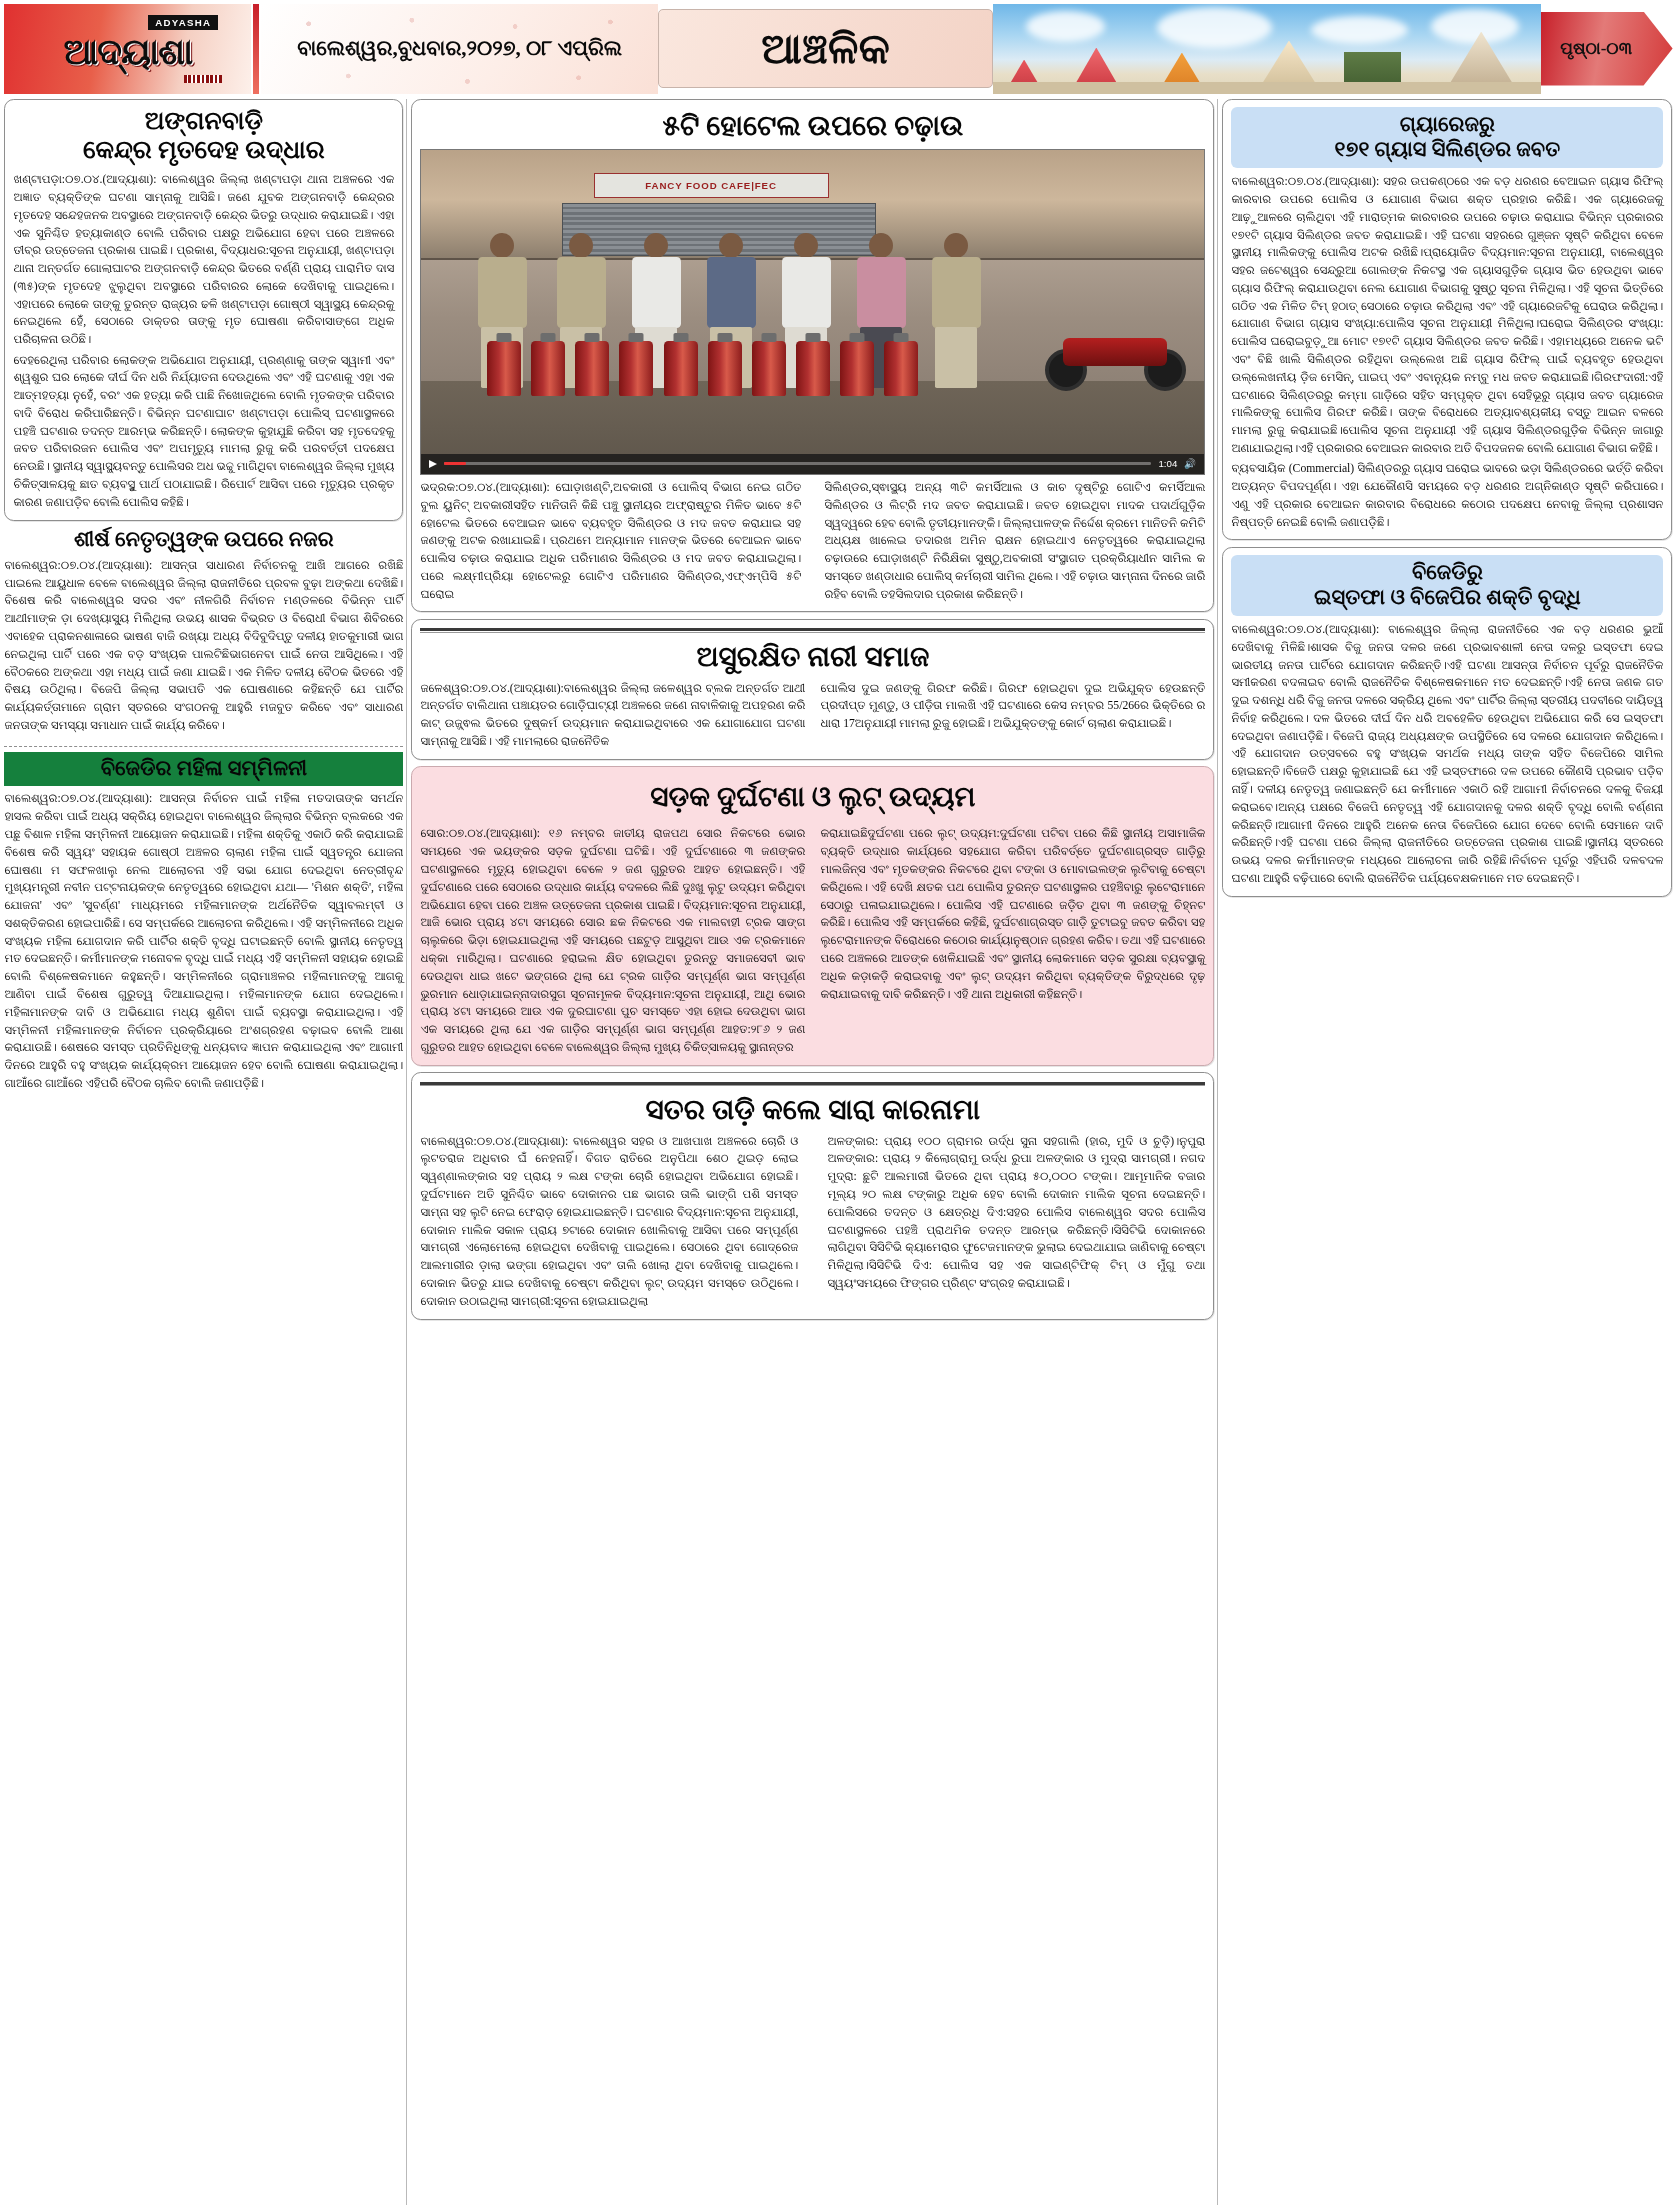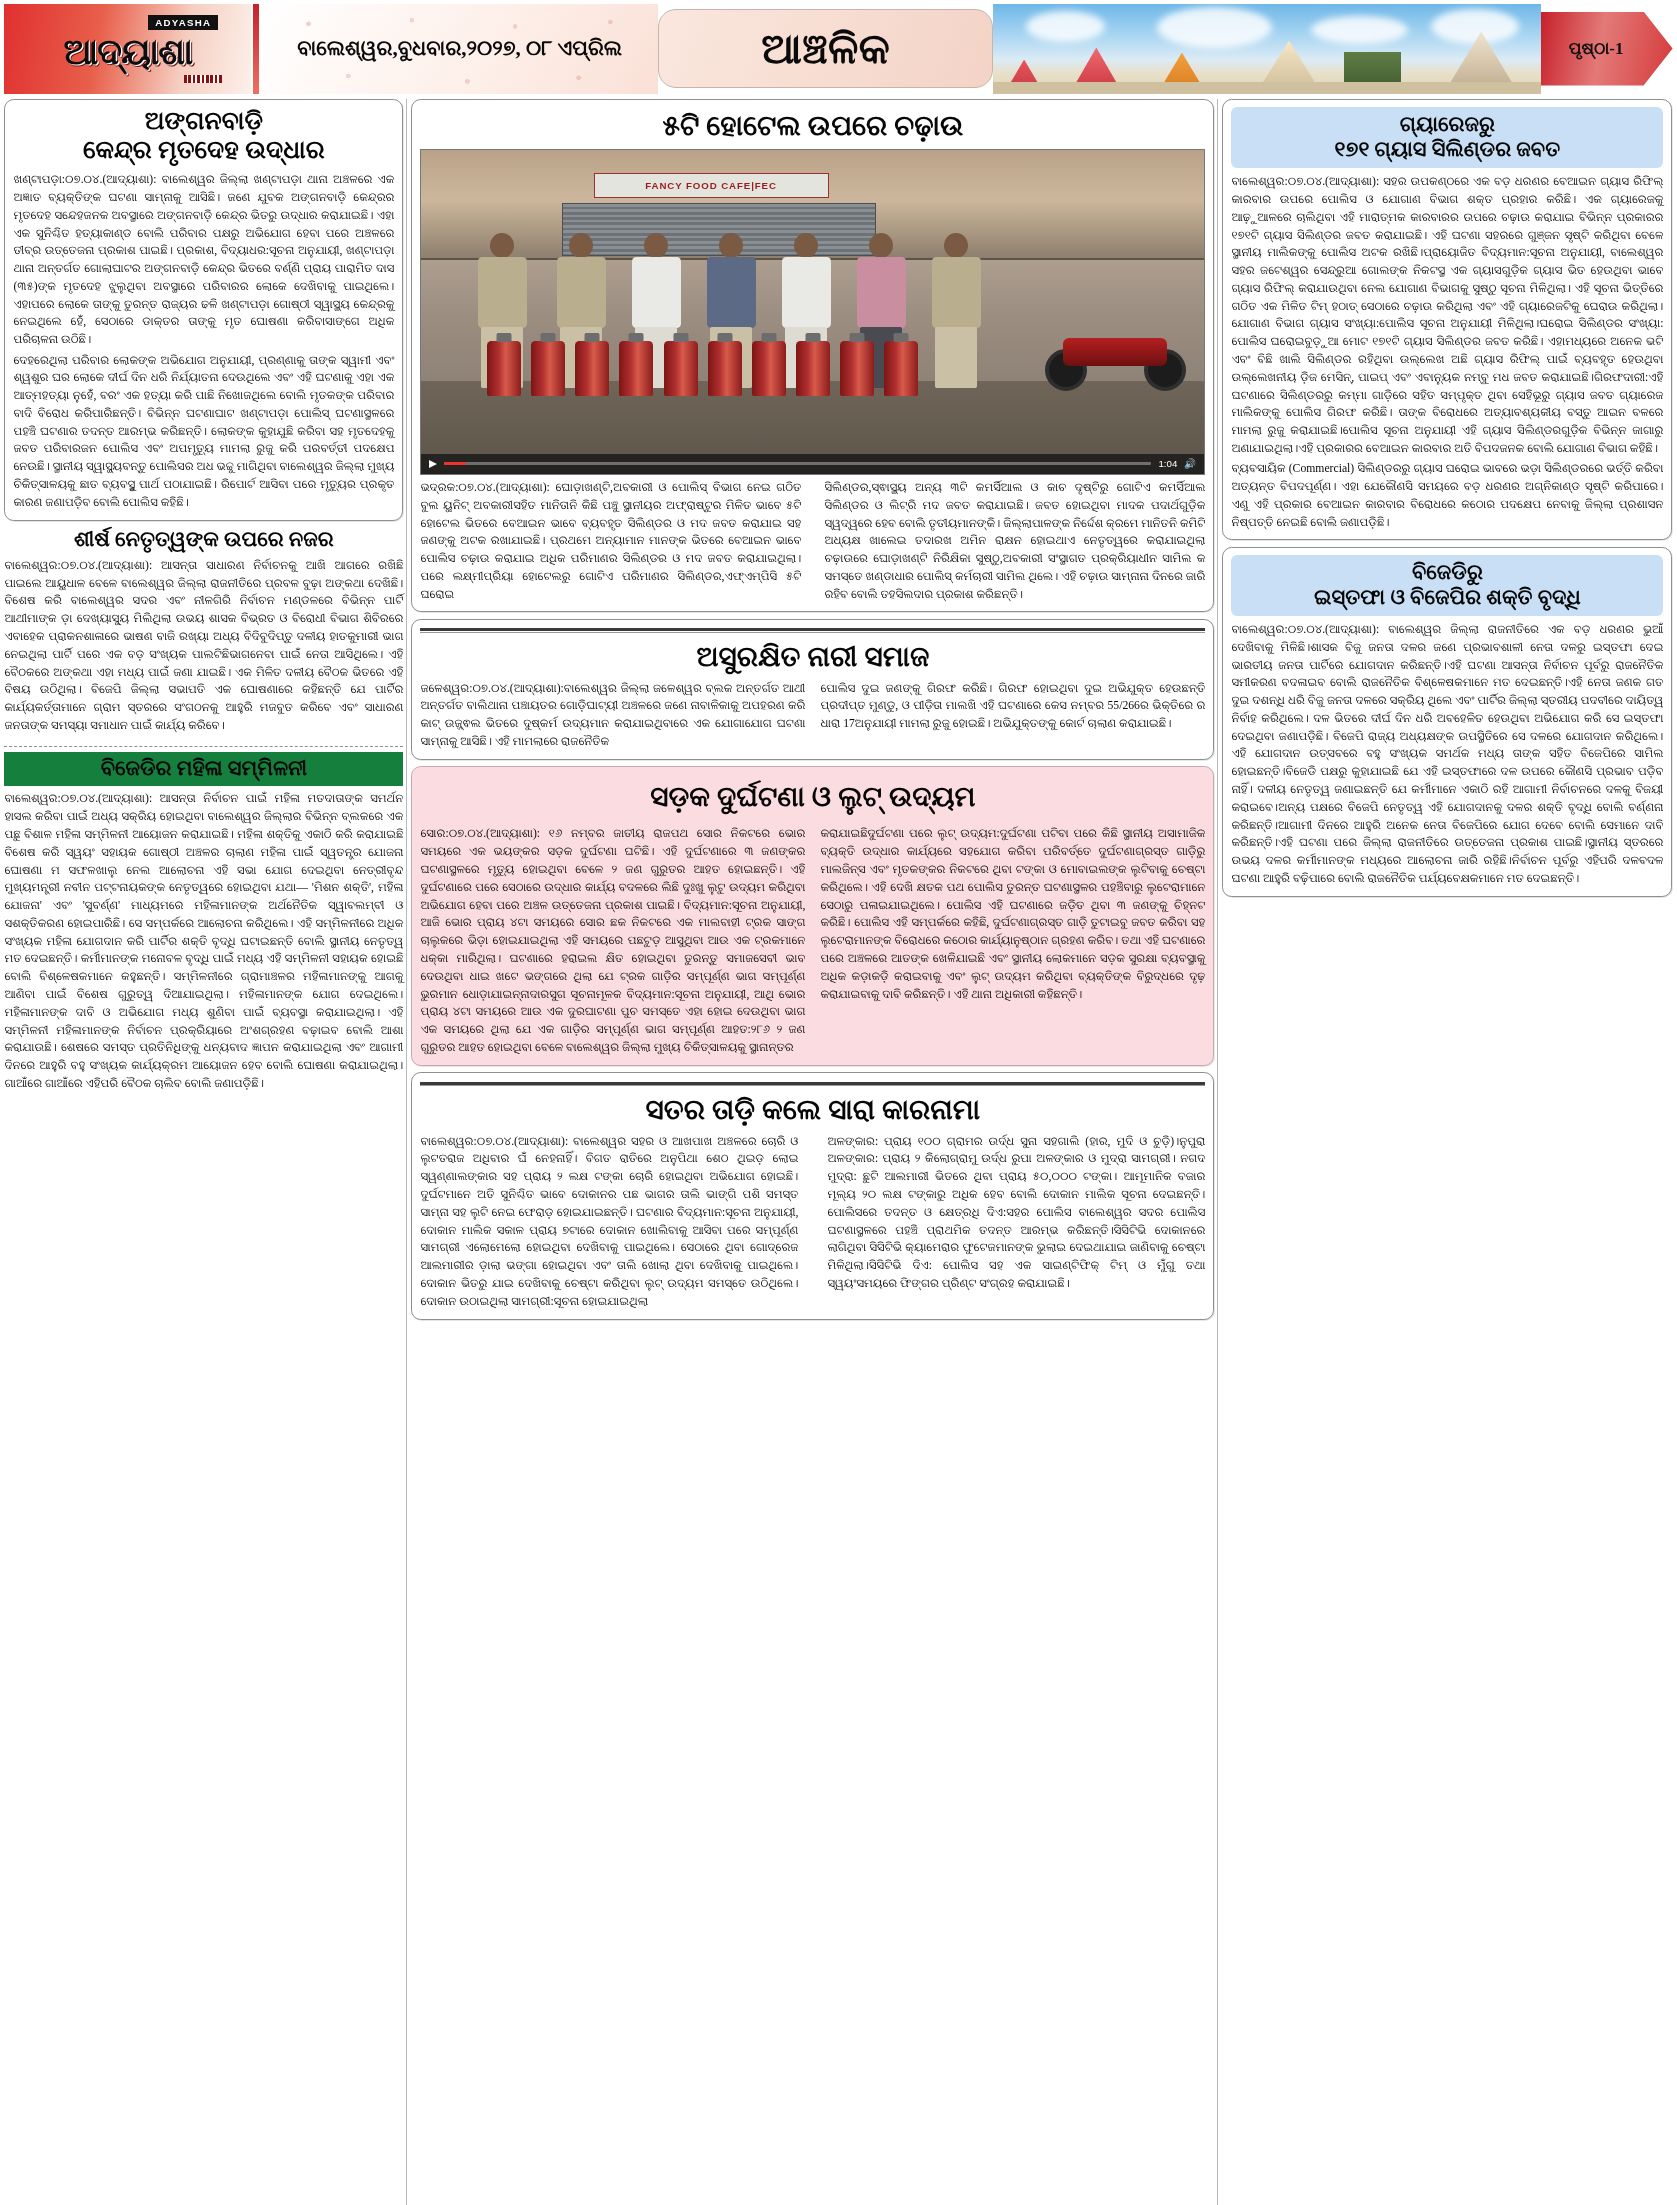--- a/index.html
+++ b/index.html
@@ -91,21 +91,21 @@
     font-weight: bold;
     color: #0a0a0a;
     font-family: "Liberation Serif","DejaVu Serif",serif;
     white-space: nowrap;
     z-index: 1;
   }
   .section-title-block {
     flex: 0 0 335px;
     background: linear-gradient(110deg,#fae7de 0%, #f7ddd2 50%, #f3d3c6 100%);
     border: 1.3px solid #c8b4ab;
-    border-radius: 18px;
+    border-radius: 5px;
     display: flex;
     align-items: center;
     justify-content: center;
     margin: 5.3px 0;
   }
   .section-title {
     font-size: 42px;
     font-weight: bold;
     color: #0a0a0a;
     font-family: "Liberation Serif","DejaVu Serif",serif;
@@ -358,21 +358,21 @@
       <div style="position:absolute;bottom:0;left:14%;width:53px;height:46px;background:linear-gradient(180deg,#ef6a6f,#c8343c);clip-path:polygon(50% 0,100% 100%,0 100%);"></div>
       <div style="position:absolute;bottom:0;left:30%;width:49px;height:41px;background:linear-gradient(180deg,#f2a03c,#d87a22);clip-path:polygon(50% 0,100% 100%,0 100%);"></div>
       <div style="position:absolute;bottom:0;left:48%;width:66px;height:53px;background:linear-gradient(180deg,#f6e6c8,#cdbb95);clip-path:polygon(50% 0,100% 100%,0 100%);"></div>
       <div style="position:absolute;bottom:0;left:64%;width:57px;height:42px;background:linear-gradient(180deg,#5f7c46,#3f5a2e);"></div>
       <div style="position:absolute;bottom:0;right:4%;width:75px;height:62px;background:linear-gradient(180deg,#efe4cf,#bda98a);clip-path:polygon(50% 0,100% 100%,0 100%);"></div>
       <div style="position:absolute;bottom:0;left:0;right:0;height:11.5px;background:#cfc0a0;"></div>
     </div>
 
     <div class="page-badge">
       <div class="badge-shape"></div>
-      <div class="badge-text">ପୃଷ୍ଠା-1</div>
+      <div class="badge-text">ପୃଷ୍ଠା-୦୩</div>
     </div>
   </div>
 
   <div class="content">
 
     <div class="col col-left">
 
       <div class="card">
         <div class="hl hl-lg" style="white-space:pre-line;">ଅଙ୍ଗନବାଡ଼ି
 କେନ୍ଦ୍ର ମୃତଦେହ ଉଦ୍ଧାର</div>

